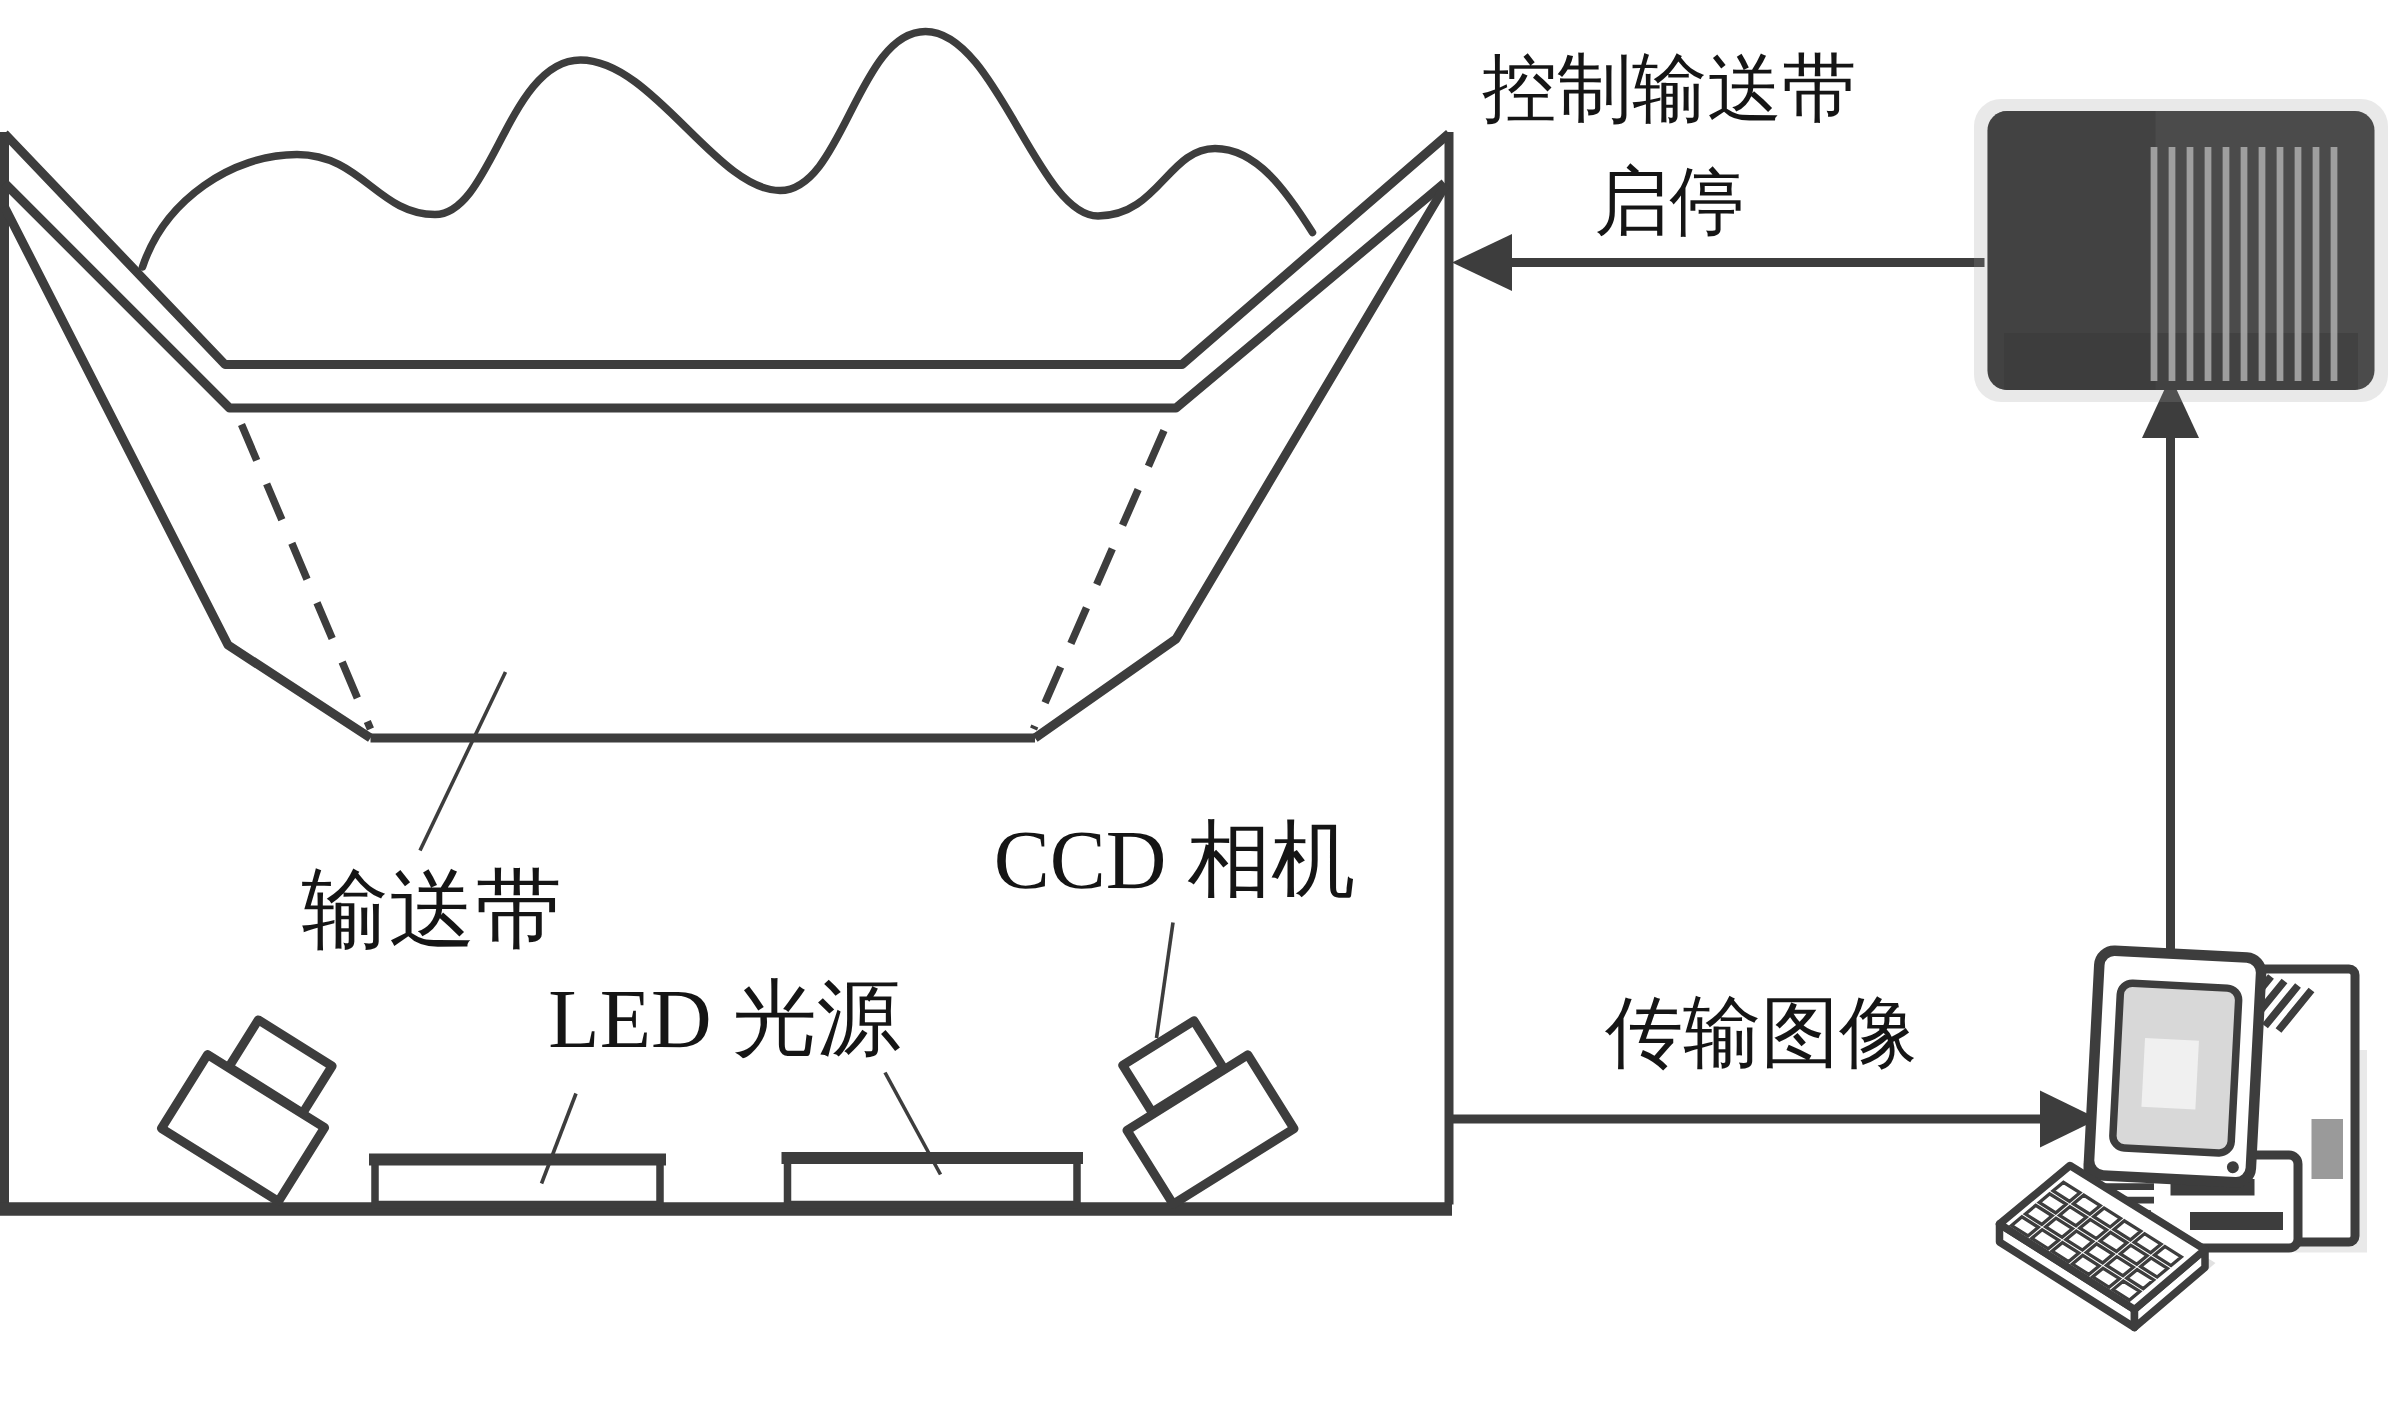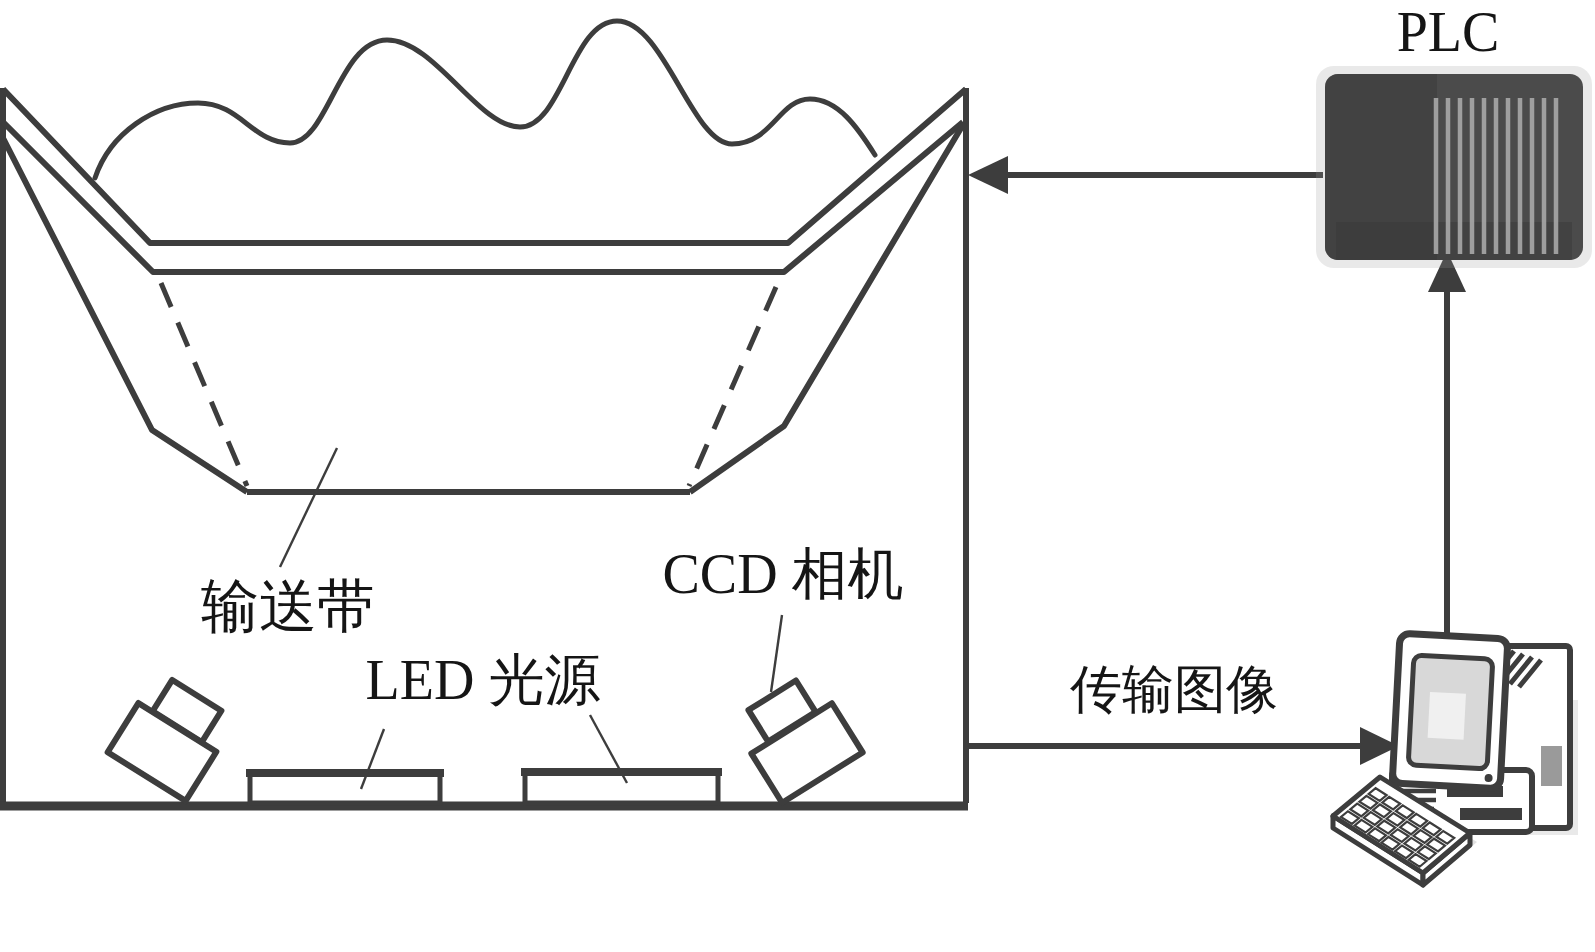--- a/index.html
+++ b/index.html
@@ -173,16 +173,19 @@
                  M0 12h13v9h-13z M16 12h13v9h-13z M32 12h13v9h-13z M48 12h13v9h-13z M64 12h13v9h-13z M80 12h13v9h-13z
                  M0 24h13v9h-13z M16 24h13v9h-13z M32 24h13v9h-13z M48 24h13v9h-13z M64 24h13v9h-13z M80 24h13v9h-13z
                  M0 36h13v9h-13z M16 36h13v9h-13z M32 36h13v9h-13z M48 36h13v9h-13z M64 36h13v9h-13z M80 36h13v9h-13z"></path>
       </g>
     </g>
   </svg>
 
   <div class="lbl lbl-conveyor">输送带</div>
   <div class="lbl lbl-led">LED 光源</div>
   <div class="lbl lbl-ccd">CCD 相机</div>
-  <div class="lbl lbl-plc">PLC</div>
+  <div class="lbl lbl-control">
+    <div>控制输送带</div>
+    <div>启停</div>
+  </div>
   <div class="lbl lbl-transmit">传输图像</div>
 
 </div>
 
 </body></html>

